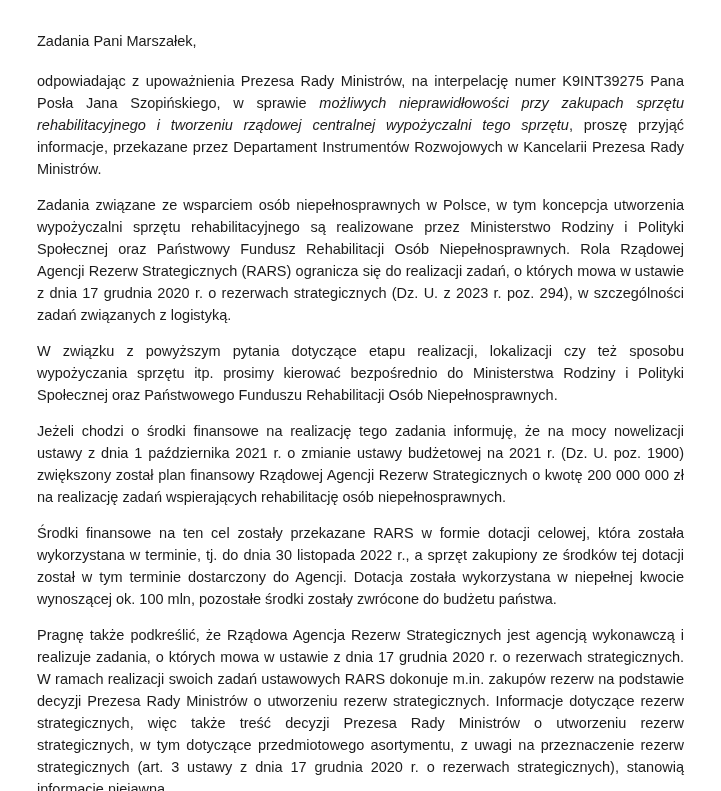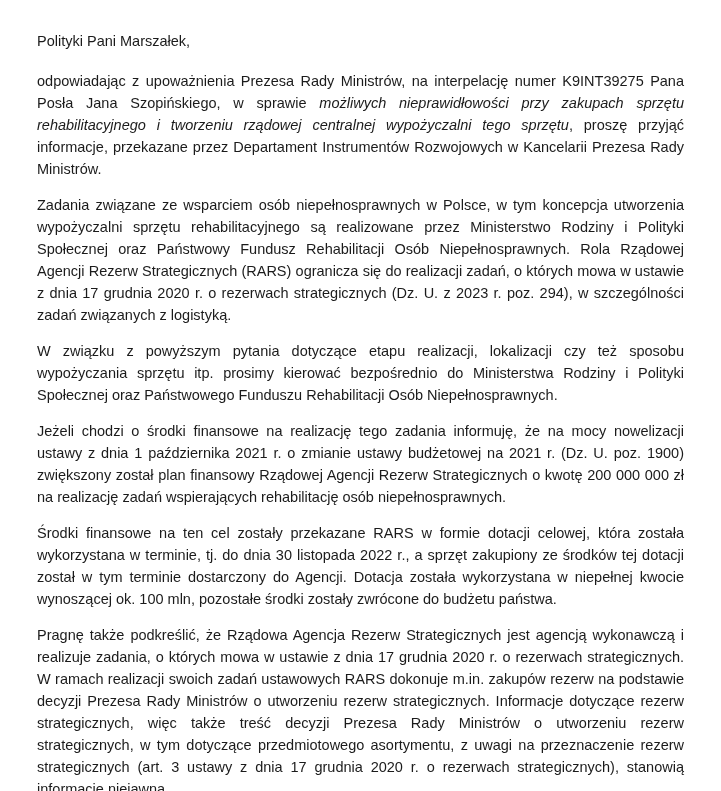--- a/index.html
+++ b/index.html
@@ -33,21 +33,21 @@
     margin-bottom: 18px;
   }
   .page em {
   }
 </style>
 </head>
 <body>
 
 <div class="page">
 
-  <p class="greeting">Polityki Pani Marszałek,</p>
+  <p class="greeting">Zadania Pani Marszałek,</p>
 
   <p><span>odpowiadając z&nbsp;upoważnienia Prezesa Rady Ministrów, na interpelację numer K9INT39275 Pana Posła Jana Szopińskiego, w&nbsp;sprawie </span><em>możliwych nieprawidłowości przy zakupach sprzętu rehabilitacyjnego i&nbsp;tworzeniu rządowej centralnej wypożyczalni tego sprzętu</em><span>, proszę przyjąć informacje, przekazane przez Departament Instrumentów Rozwojowych w&nbsp;Kancelarii Prezesa Rady Ministrów.</span></p>
 
   <p>Zadania związane ze wsparciem osób niepełnosprawnych w&nbsp;Polsce, w&nbsp;tym koncepcja utworzenia wypożyczalni sprzętu rehabilitacyjnego są realizowane przez Ministerstwo Rodziny i&nbsp;Polityki Społecznej oraz Państwowy Fundusz Rehabilitacji Osób Niepełnosprawnych. Rola Rządowej Agencji Rezerw Strategicznych (RARS) ogranicza się do realizacji zadań, o&nbsp;których mowa w&nbsp;ustawie z&nbsp;dnia 17 grudnia 2020 r. o&nbsp;rezerwach strategicznych (Dz. U. z&nbsp;2023 r. poz. 294), w&nbsp;szczególności zadań związanych z&nbsp;logistyką.</p>
 
   <p>W związku z&nbsp;powyższym pytania dotyczące etapu realizacji, lokalizacji czy też sposobu wypożyczania sprzętu itp. prosimy kierować bezpośrednio do Ministerstwa Rodziny i&nbsp;Polityki Społecznej oraz Państwowego Funduszu Rehabilitacji Osób Niepełnosprawnych.</p>
 
   <p>Jeżeli chodzi o&nbsp;środki finansowe na realizację tego zadania informuję, że na mocy nowelizacji ustawy z&nbsp;dnia 1 października 2021 r. o&nbsp;zmianie ustawy budżetowej na 2021 r. (Dz. U. poz. 1900) zwiększony został plan finansowy Rządowej Agencji Rezerw Strategicznych o&nbsp;kwotę 200&nbsp;000&nbsp;000 zł na realizację zadań wspierających rehabilitację osób niepełnosprawnych.</p>
 
   <p>Środki finansowe na ten cel zostały przekazane RARS w&nbsp;formie dotacji celowej, która została wykorzystana w&nbsp;terminie, tj. do dnia 30 listopada 2022 r., a&nbsp;sprzęt zakupiony ze środków tej dotacji został w&nbsp;tym terminie dostarczony do Agencji. Dotacja została wykorzystana w&nbsp;niepełnej kwocie wynoszącej ok. 100 mln, pozostałe środki zostały zwrócone do budżetu państwa.</p>

